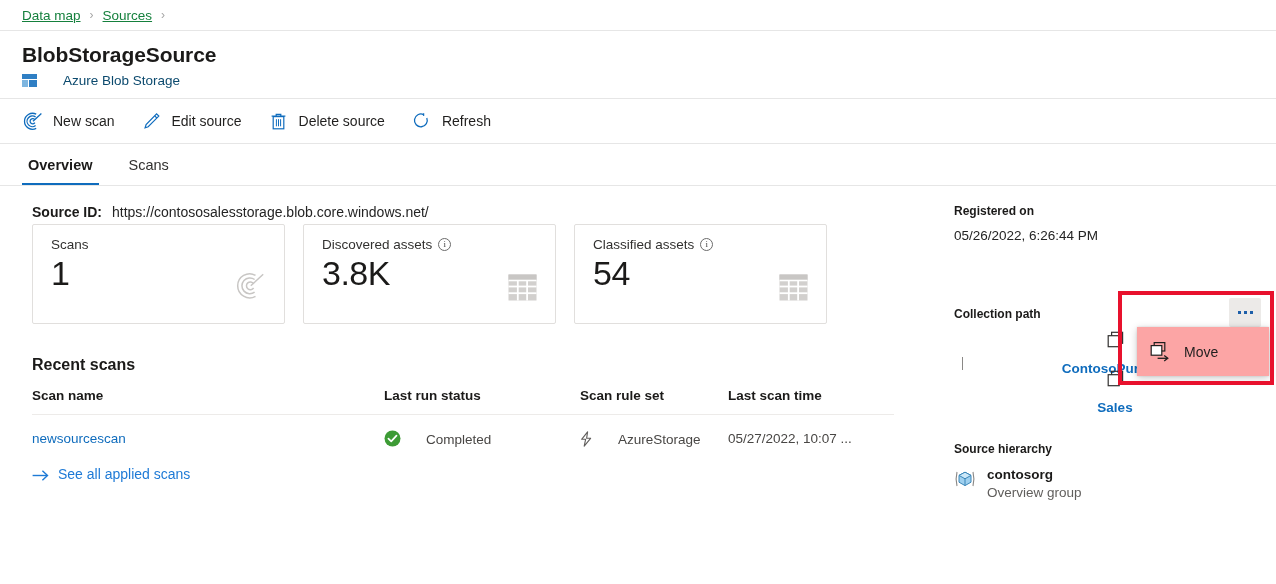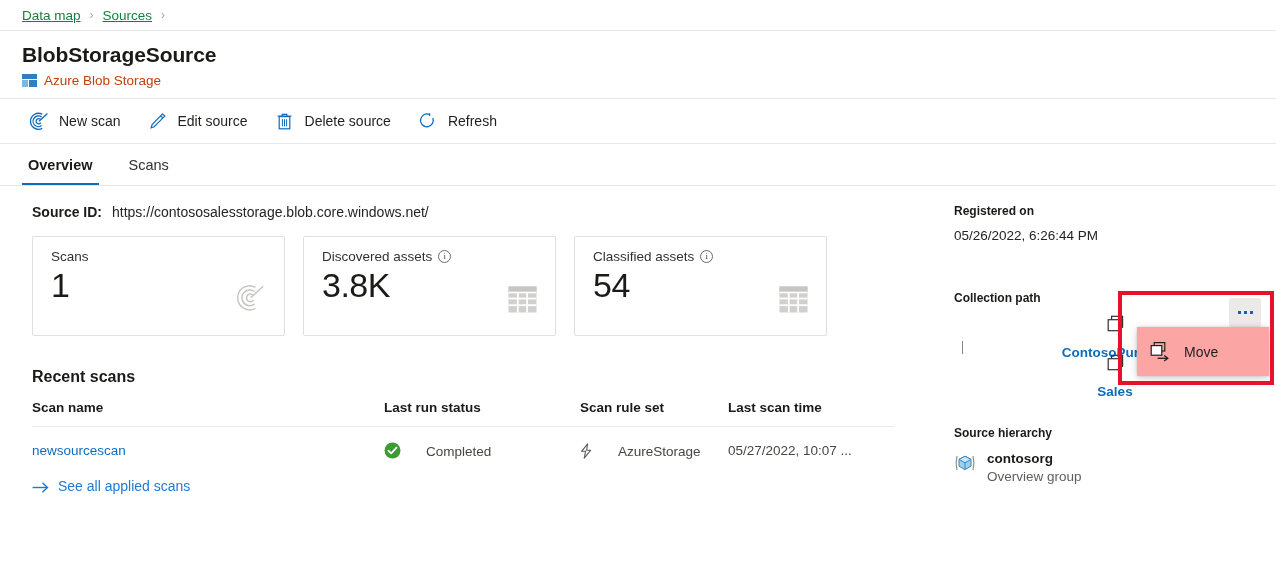--- a/index.html
+++ b/index.html
@@ -40,42 +40,43 @@
     font-weight: bold;
     letter-spacing: -0.1px;
     color: #1b1a19;
     margin: 0 0 6px 0;
     line-height: 1.15;
   }
   .subtitle-row {
     display: flex;
     align-items: center;
     font-size: 13.5px;
-    color: #c2410c;
+    color: #0c4a6e;
+    gap: 19px;
   }
   .blob-icon {
     width: 15px; height: 13px;
     margin-right: 7px;
     position: relative;
     flex: 0 0 auto;
   }
   .blob-icon i {
     position: absolute;
     display: block;
   }
   .blob-icon .b1 { left:0; top:0; width:15px; height:5px; background:#2f7fc4; }
   .blob-icon .b2 { left:0; top:6px; width:6px; height:7px; background:#7eb6e0; }
   .blob-icon .b3 { left:7px; top:6px; width:8px; height:7px; background:#2f7fc4; }
 
   
   .cmdbar {
     height: 45px;
     display: flex;
     align-items: center;
-    padding-left: 24px;
+    padding-left: 18px;
     border-bottom: 1px solid #e6e6e6;
     gap: 0px;
   }
   .cmd {
     display: flex;
     align-items: center;
     height: 36px;
     padding: 0 12px 0 4px;
     margin-right: 10px;
     cursor: pointer;
@@ -119,21 +120,21 @@
     padding: 0;
     height: calc(584px - 31px - 70px - 45px - 42px);
   }
   .left-col { width: 932px; padding: 18px 0 0 32px; }
   .right-col { flex: 1; padding: 18px 0 0 22px; position: relative; }
 
   .srcid-row {
     display: flex;
     align-items: flex-end;
     font-size: 14px;
-    margin-bottom: 16px;
+    margin-bottom: 4px;
   }
   .srcid-label { font-weight: bold; color: #1b1a19; margin-right: 10px; }
   .srcid-value { color: #242424; }
 
   
   .cards { display: flex; gap: 18px; }
   .card {
     width: 253px;
     height: 100px;
     border: 1px solid #e1dfdd;
@@ -221,21 +222,21 @@
   }
 
   
   .rc-h {
     font-size: 12px;
     font-weight: bold;
     color: #1b1a19;
     margin: 0 0 10px 0;
   }
   .rc-sub { font-size: 13.5px; color: #242424; }
-  .rc-block-2 { margin-top: 48px; }
+  .rc-block-2 { margin-top: 64px; }
   .rc-block-3 { margin-top: 46px; }
 
   .coll-item {
     display: flex;
     align-items: center;
     gap: 12px;
     height: 26px;
     flex-direction: column;
   }
   .coll-name { color: #0f6cbd; font-size: 13.5px; font-weight: bold; cursor: pointer; }

